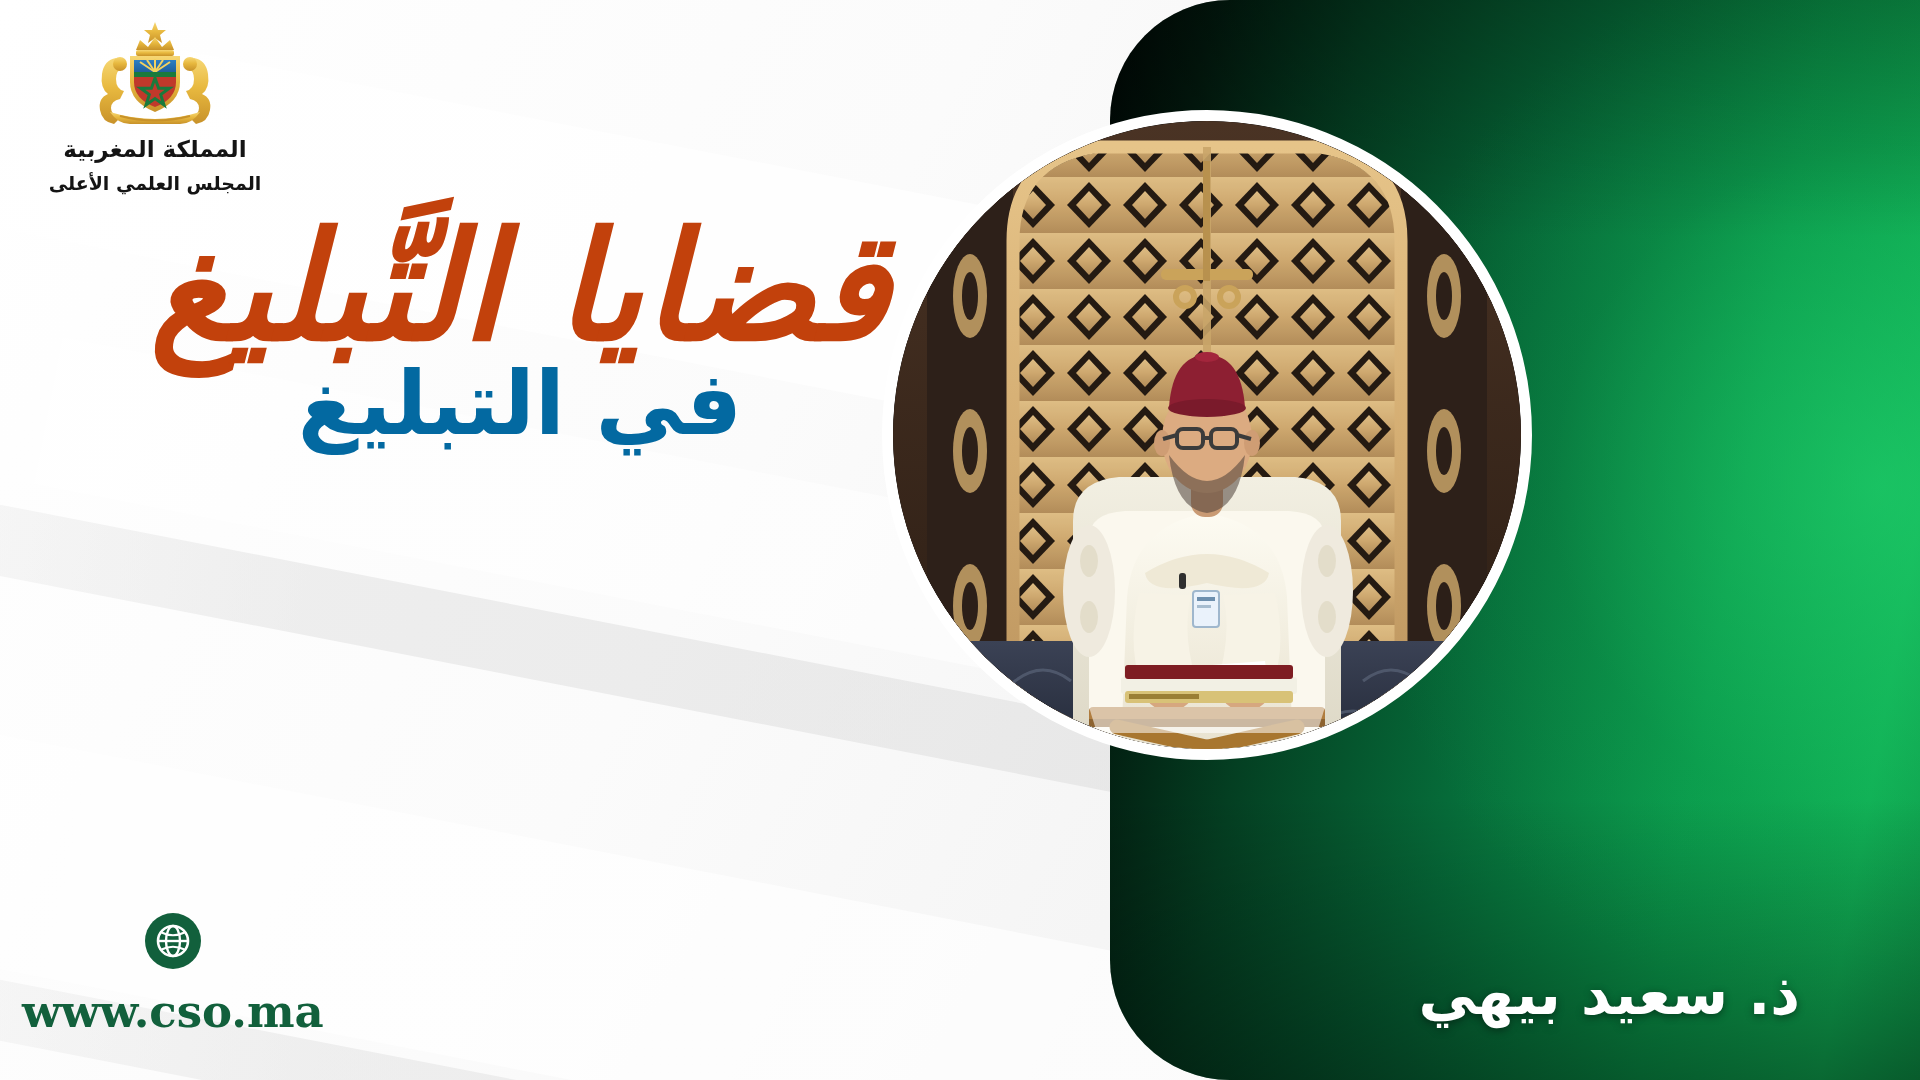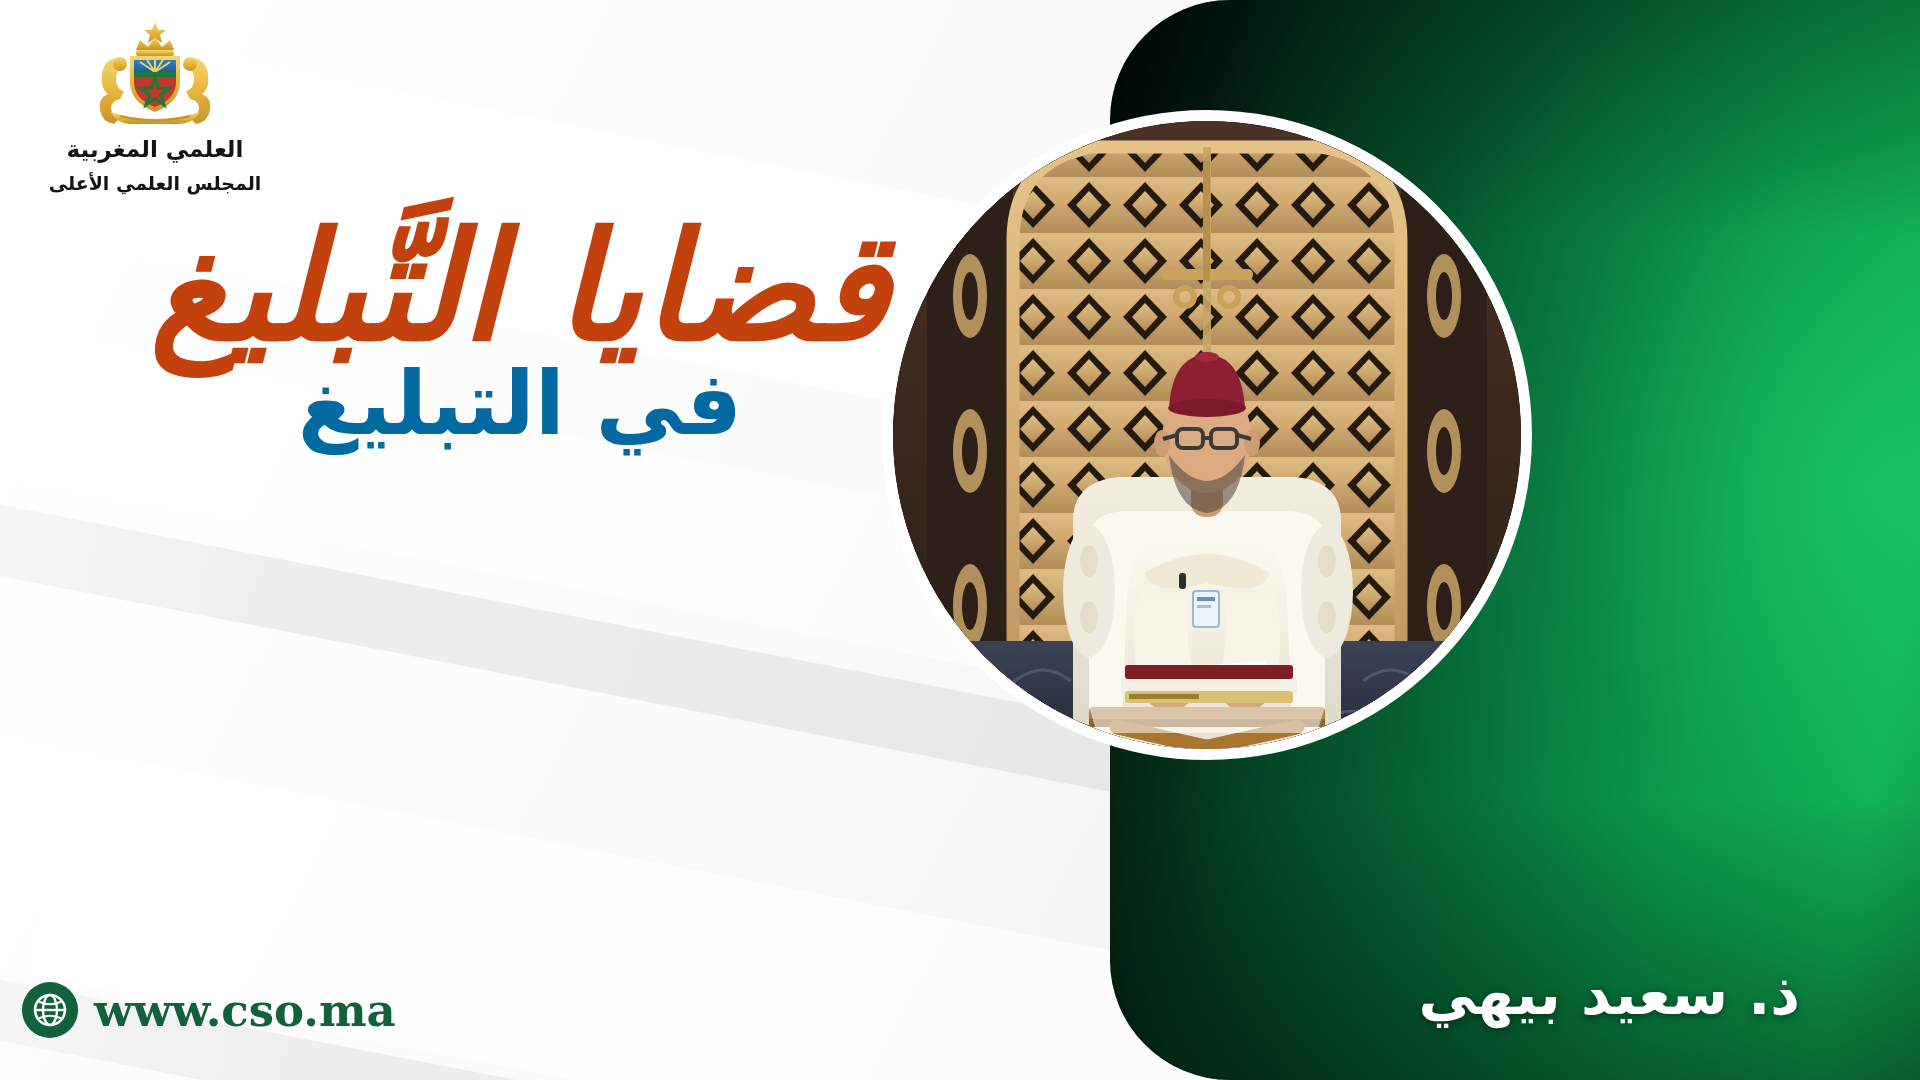--- a/index.html
+++ b/index.html
@@ -64,21 +64,21 @@
   #title-block{position:absolute;left:0;top:215px;width:1040px;text-align:center;direction:rtl;}
   #main-title{
     font-size:150px;line-height:.96;color:#c2410c;font-weight:700;
     letter-spacing:-2px;
     font-style:italic;
   }
   #subtitle-1{margin-top:34px;font-size:88px;line-height:1.12;color:#12603c;font-weight:700;}
   #subtitle-2{margin-top:-4px;font-size:88px;line-height:1.12;color:#0369a1;font-weight:700;}
 
   
-  #site-row{position:absolute;left:22px;bottom:42px;display:flex;align-items:center;gap:16px;}
+  #site-row{position:absolute;left:22px;bottom:42px;display:flex;align-items:center;gap:16px;flex-direction:column;}
   #globe-icon{width:56px;height:56px;border-radius:50%;background:#12603c;
               display:flex;align-items:center;justify-content:center;}
   #site-url{font-family:"DejaVu Serif","Liberation Serif",serif;
             font-size:45px;font-weight:700;color:#12603c;letter-spacing:0px;}
 
   
   #speaker-name{
     position:absolute;right:120px;bottom:52px;
     color:#ffffff;font-size:58px;font-weight:700;direction:rtl;
     text-shadow:0 2px 8px rgba(0,0,0,.45);
@@ -290,21 +290,21 @@
         <path d="M85 52 L93 40"></path>
           <path d="M85 52 L100 42"></path>
       </g>
 
       <rect x="64" y="52" width="42" height="5" fill="#1a7a3c"></rect>
       <polygon points="85,58 88.6,68.2 99.4,68.2 90.7,74.6 94,85 85,78.6 76,85 79.3,74.6 70.6,68.2 81.4,68.2" fill="none" stroke="#1a7a3c" stroke-width="3"></polygon>
 
       <path d="M40 92 q45 14 90 0 q-8 12 -20 12 l-50 0 q-12 0 -20 -12 Z" fill="url(#gold)"></path>
       <path d="M50 96 q35 9 70 0" stroke="#c8922a" stroke-width="2" fill="none"></path>
     </svg>
-    <div id="emblem-name-1">العلمي المغربية</div>
+    <div id="emblem-name-1">المملكة المغربية</div>
     <div id="emblem-name-2">المجلس العلمي الأعلى</div>
   </div>
 
   <div id="title-block">
     <div id="main-title">قضايا التَّبليغ</div>
     <div id="subtitle-2">في التبليغ</div>
   </div>
 
   <div id="site-row">
     <div id="globe-icon">

